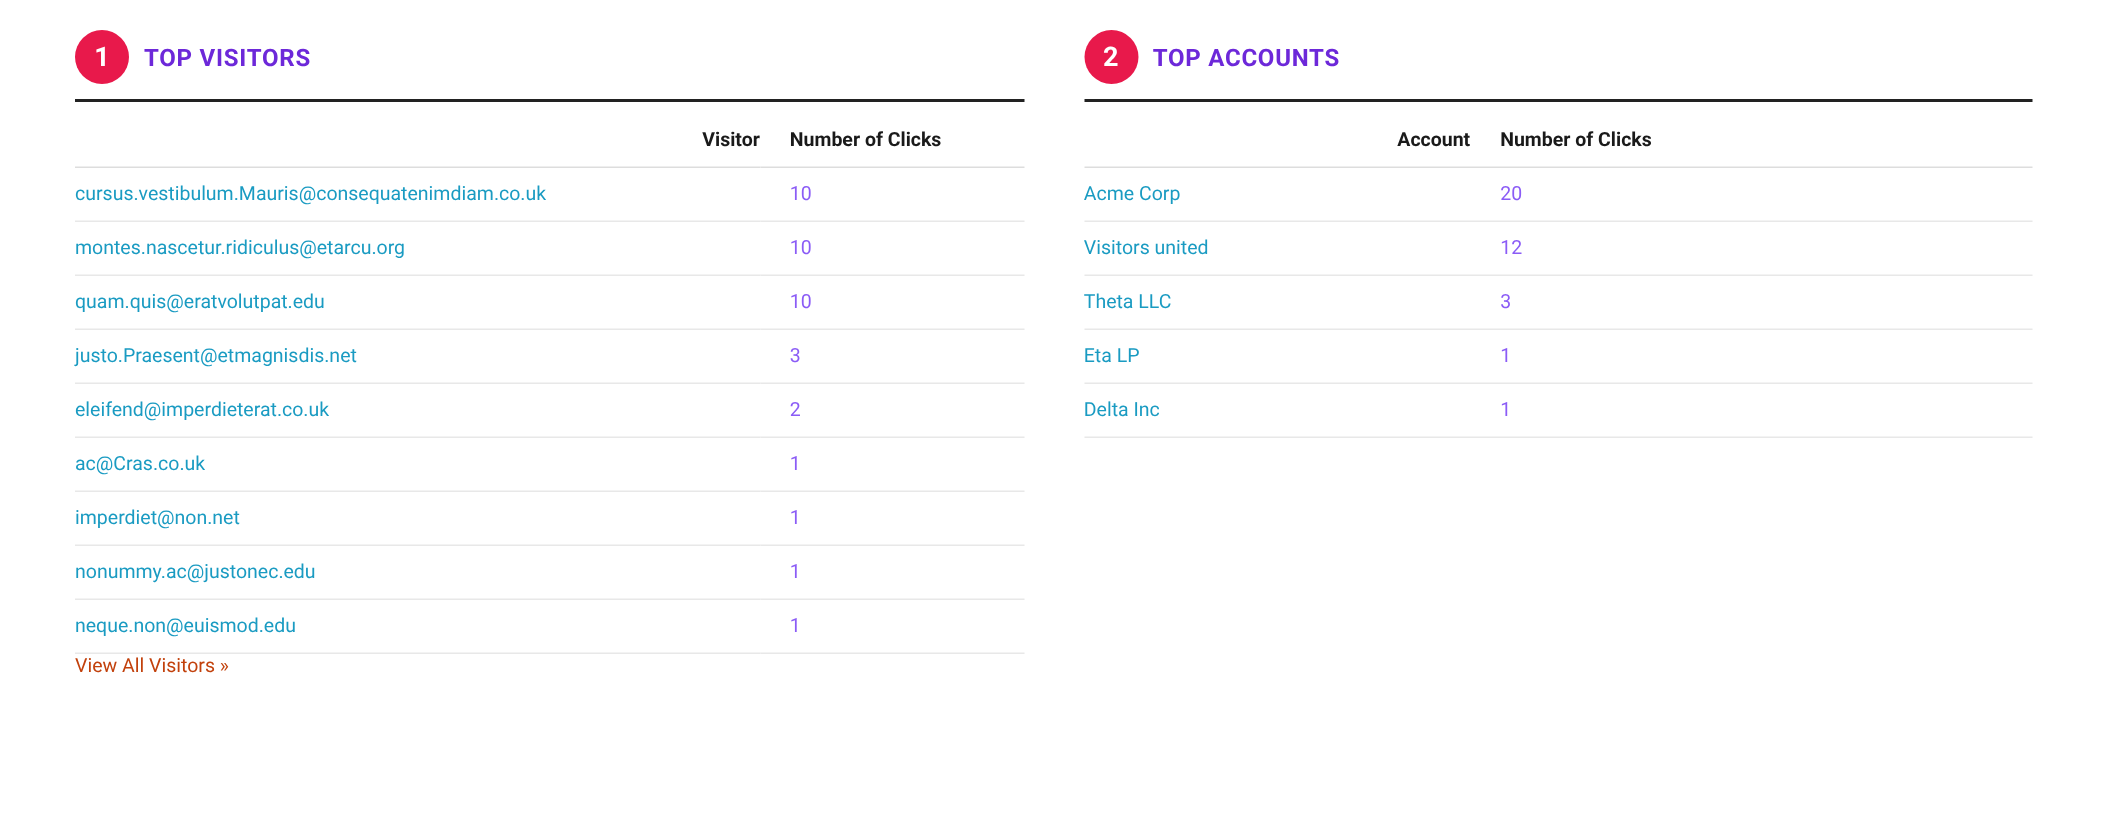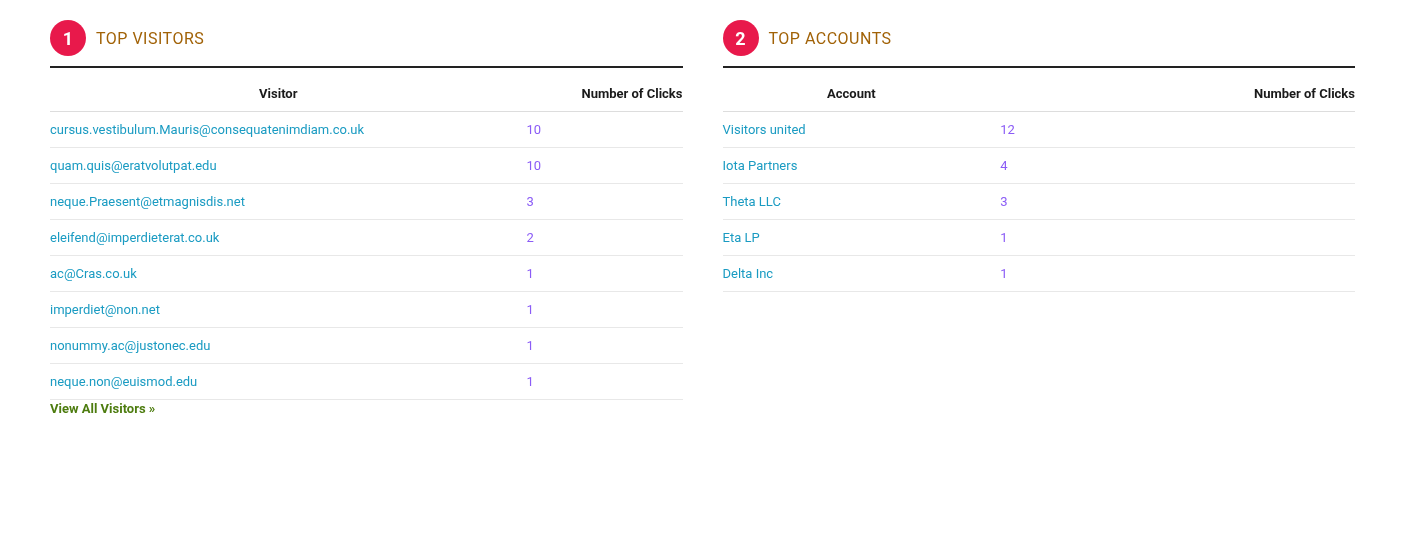--- a/index.html
+++ b/index.html
@@ -45,42 +45,42 @@
       background: #e8194b;
       color: #fff;
       font-weight: bold;
       font-size: 18px;
       margin-right: 10px;
       flex-shrink: 0;
     }
 
     .panel-title {
       font-size: 16px;
-      font-weight: 400;
+      font-weight: 700;
       letter-spacing: 0.5px;
       text-transform: uppercase;
-      color: #a16207;
+      color: #6d28d9;
     }
 
     .data-table {
       width: 100%;
       border-collapse: collapse;
     }
 
     .data-table thead tr th {
-      text-align: center;
+      text-align: right;
       font-weight: 700;
       color: #1a1a1a;
       padding: 10px 0 10px 0;
       border-bottom: 1px solid #ddd;
       font-size: 13px;
     }
 
     .data-table thead tr th:last-child {
-      text-align: right;
+      text-align: left;
       padding-left: 20px;
     }
 
     .data-table tbody tr td {
       padding: 10px 0;
       border-bottom: 1px solid #e8e8e8;
       color: #8b5cf6;
       font-size: 13px;
     }
 
@@ -88,25 +88,24 @@
       padding-left: 20px;
     }
 
     .data-table tbody tr td.link-cell {
       color: #1a9bc2;
       cursor: pointer;
     }
 
     .view-all-link {
       display: inline-block;
-      color: #4d7c0f;
+      color: #c2410c;
       font-size: 13px;
       text-decoration: none;
       cursor: pointer;
-      font-weight: bold;
     }
   </style>
 </head>
 <body>
 
 <div class="page-container">
 
   <div class="panel">
     <div class="panel-header">
       <div class="badge">1</div>
@@ -118,25 +117,29 @@
           <th>Visitor</th>
           <th>Number of Clicks</th>
         </tr>
       </thead>
       <tbody id="visitors-tbody">
       <tr>
             <td class="link-cell">cursus.vestibulum.Mauris@consequatenimdiam.co.uk</td>
             <td>10</td>
           </tr>
           <tr>
+            <td class="link-cell">montes.nascetur.ridiculus@etarcu.org</td>
+            <td>10</td>
+          </tr>
+          <tr>
             <td class="link-cell">quam.quis@eratvolutpat.edu</td>
             <td>10</td>
           </tr>
           <tr>
-            <td class="link-cell">neque.Praesent@etmagnisdis.net</td>
+            <td class="link-cell">justo.Praesent@etmagnisdis.net</td>
             <td>3</td>
           </tr>
           <tr>
             <td class="link-cell">eleifend@imperdieterat.co.uk</td>
             <td>2</td>
           </tr>
           <tr>
             <td class="link-cell">ac@Cras.co.uk</td>
             <td>1</td>
           </tr>
@@ -163,27 +166,27 @@
       <span class="panel-title">TOP ACCOUNTS</span>
     </div>
     <table class="data-table">
       <thead>
         <tr>
           <th>Account</th>
           <th>Number of Clicks</th>
         </tr>
       </thead>
       <tbody id="accounts-tbody">
+      <tr>
+            <td class="link-cell">Acme Corp</td>
+            <td>20</td>
+          </tr>
           <tr>
             <td class="link-cell">Visitors united</td>
             <td>12</td>
-          </tr>
-          <tr>
-            <td class="link-cell">Iota Partners</td>
-            <td>4</td>
           </tr>
           <tr>
             <td class="link-cell">Theta LLC</td>
             <td>3</td>
           </tr>
           <tr>
             <td class="link-cell">Eta LP</td>
             <td>1</td>
           </tr>
           <tr>

